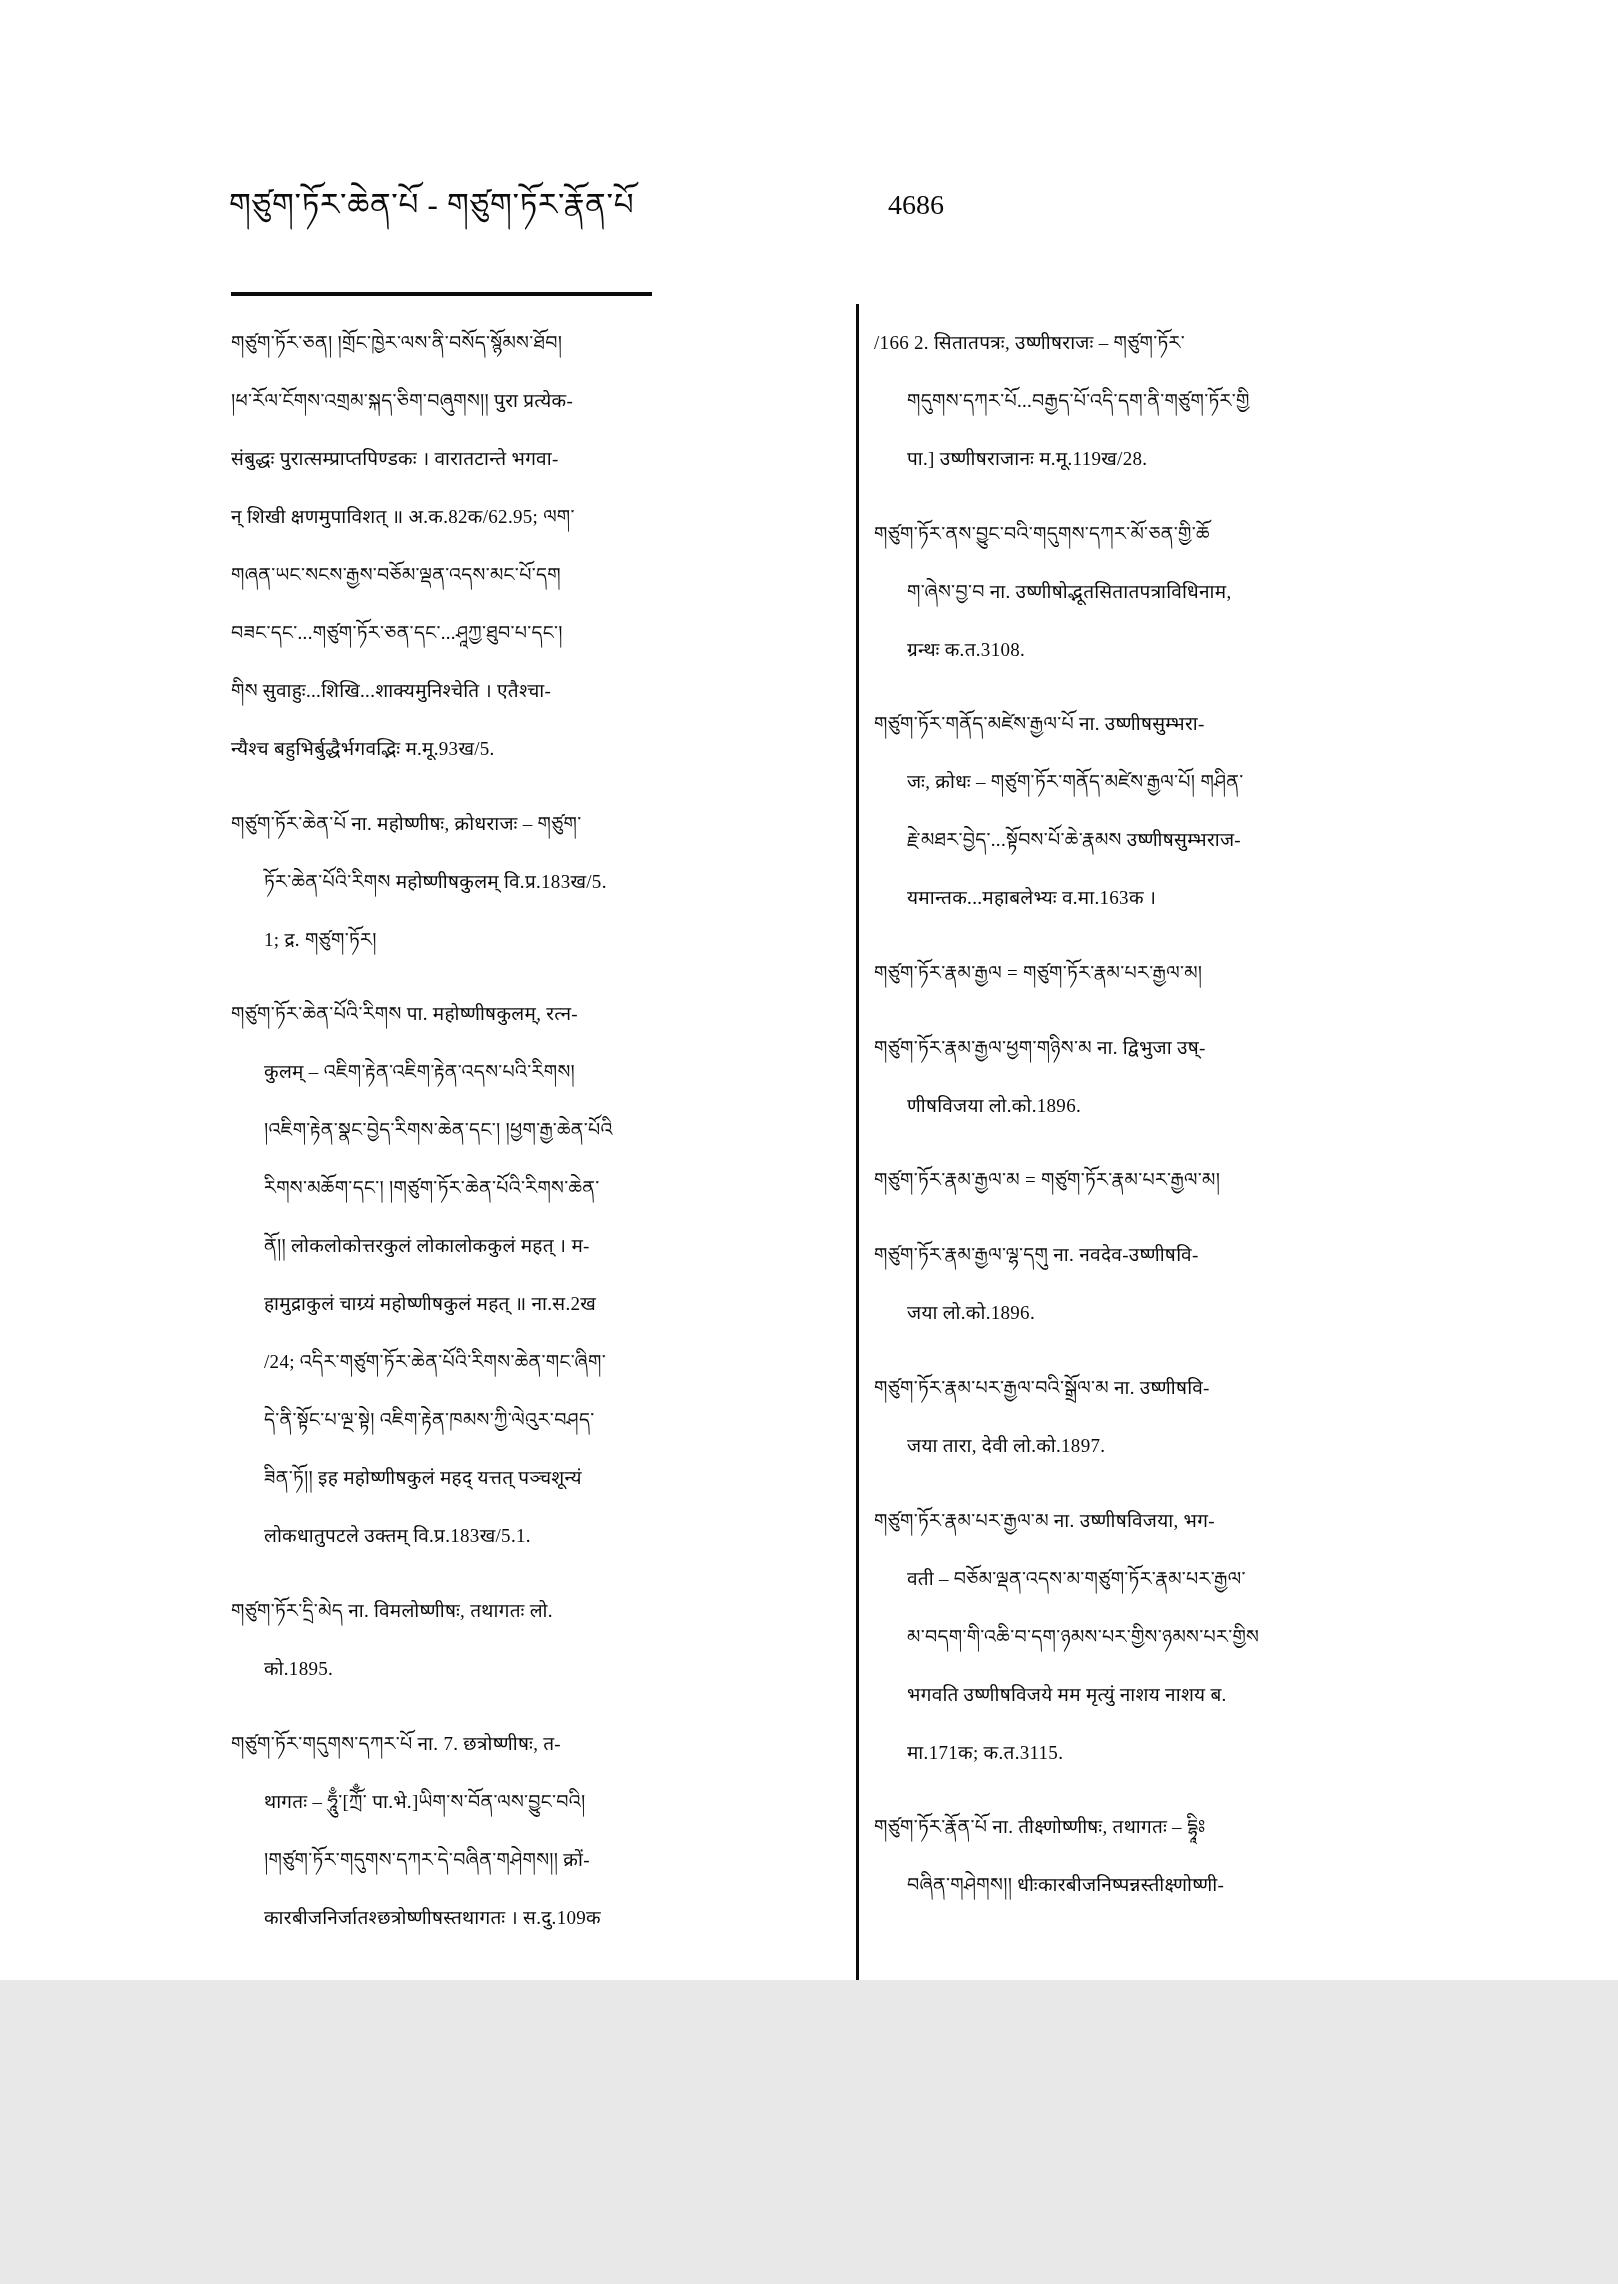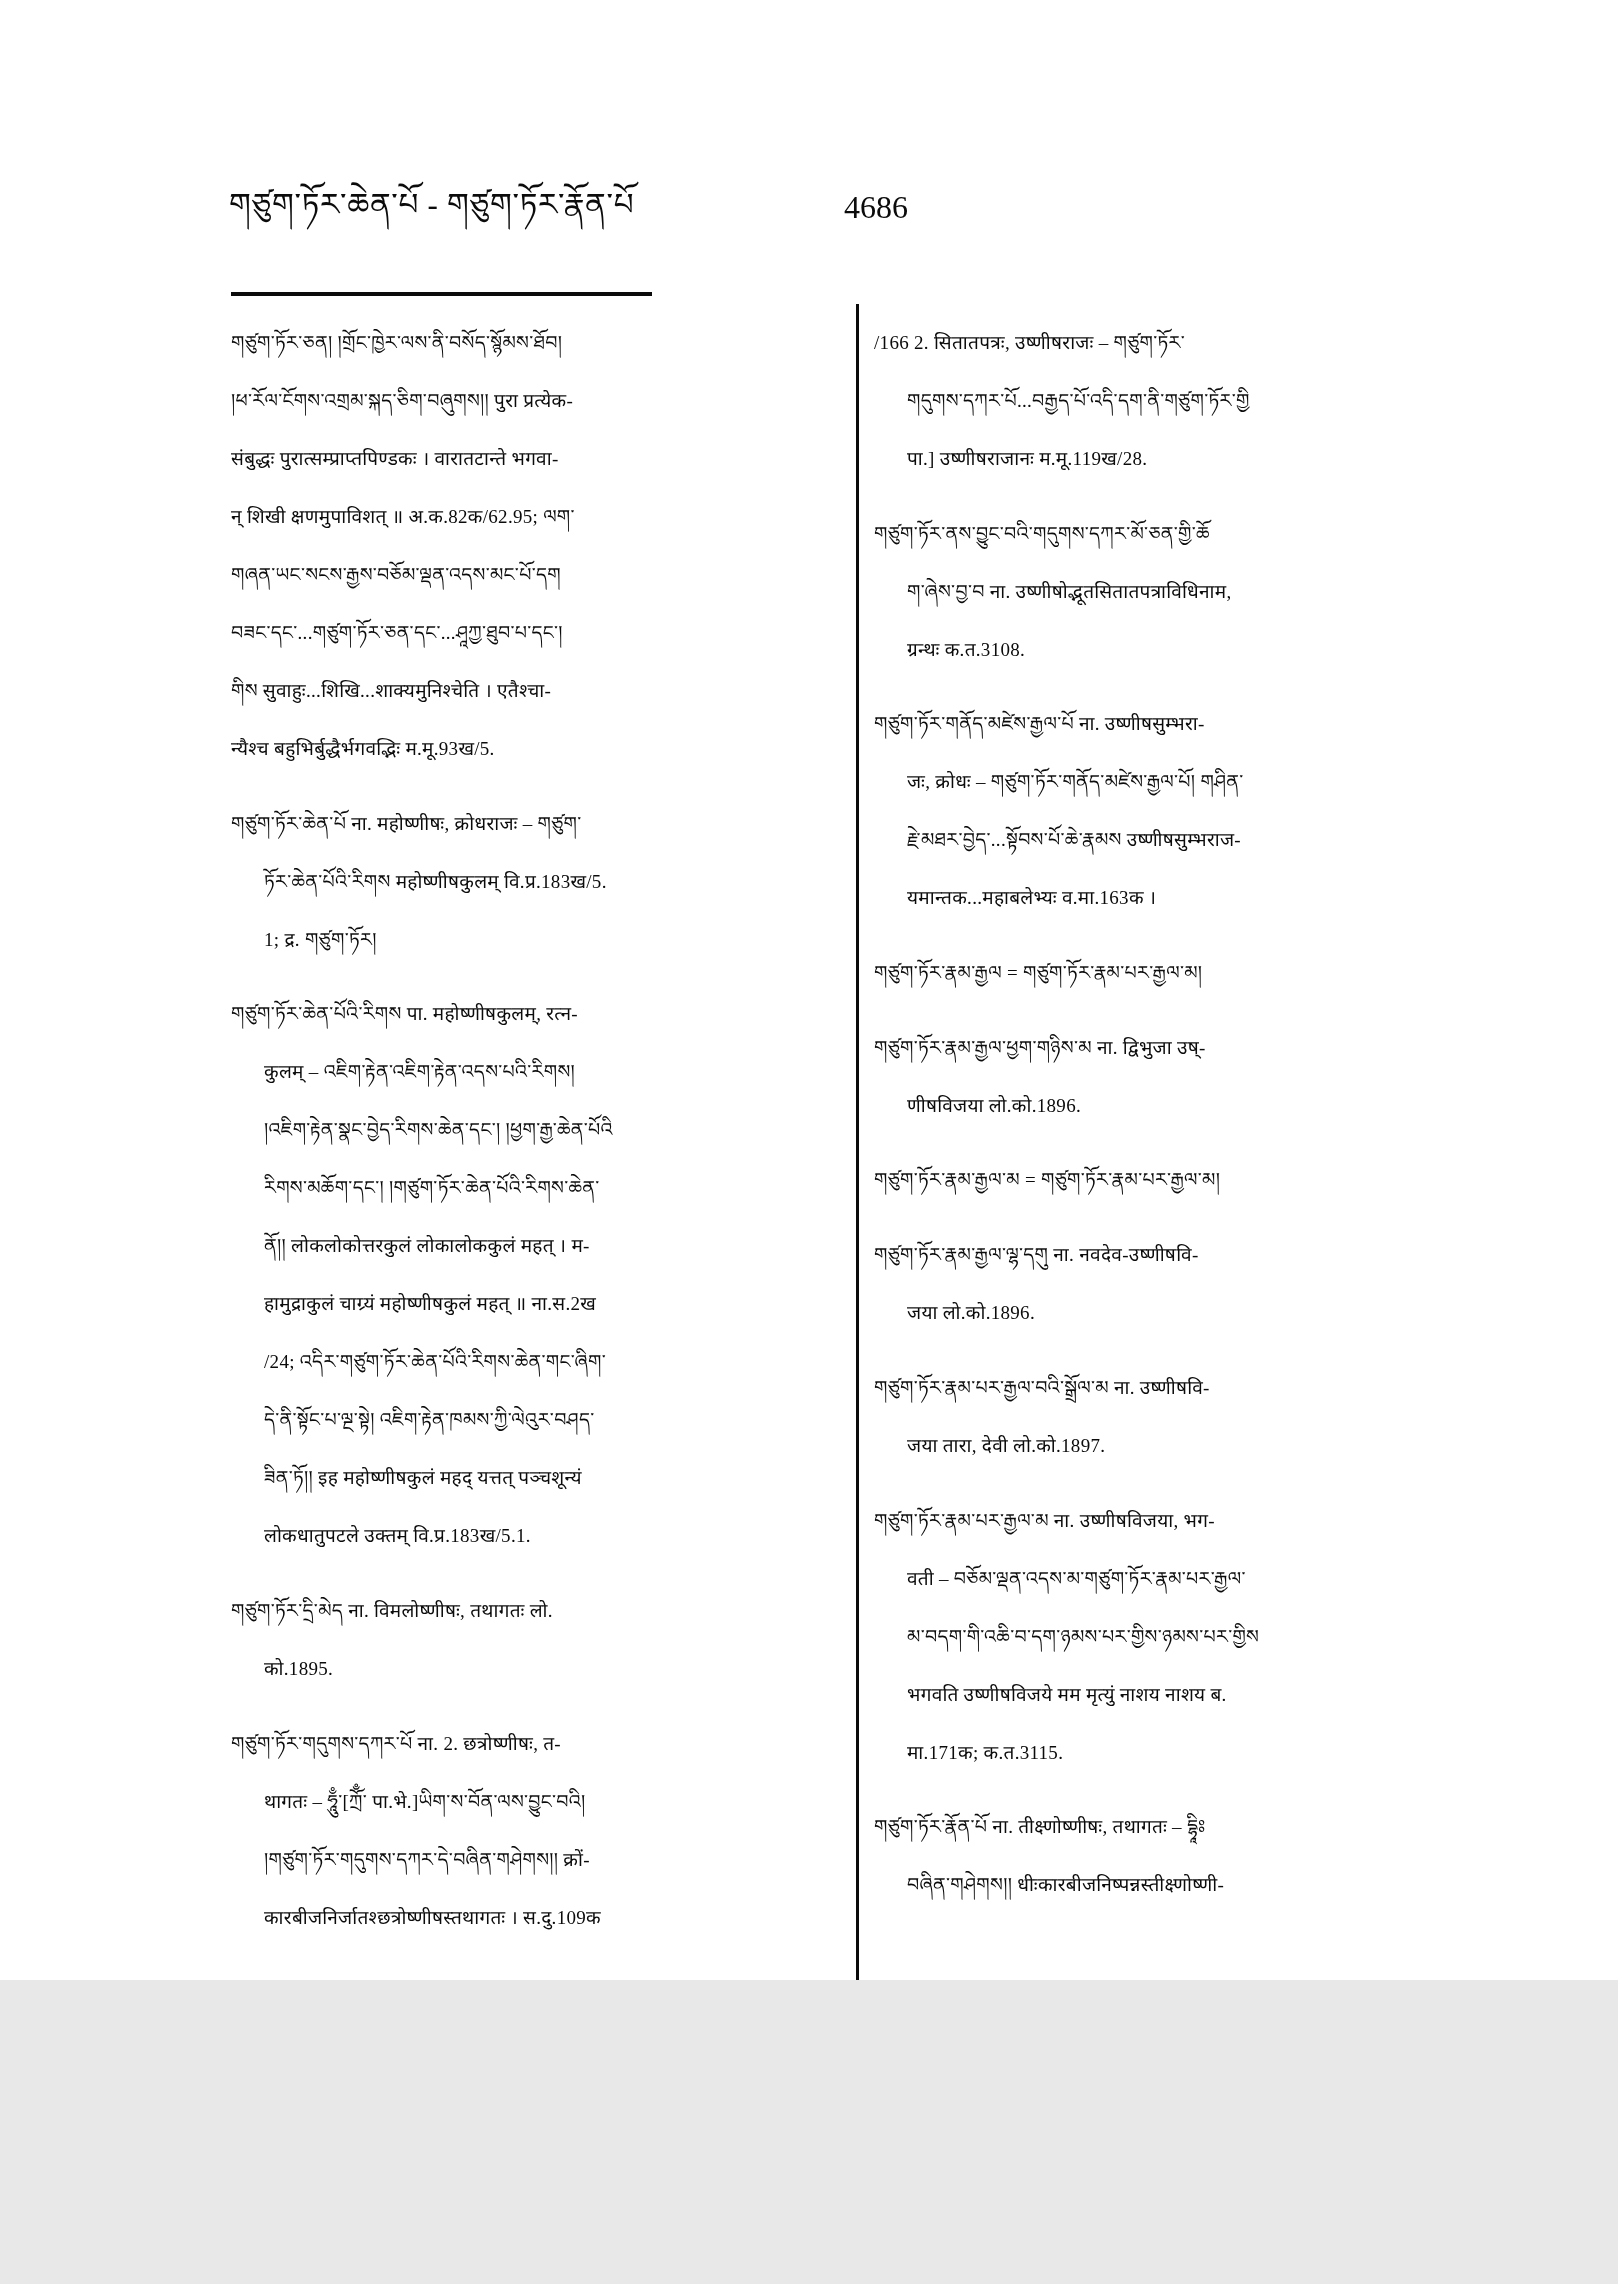--- a/index.html
+++ b/index.html
@@ -20,23 +20,23 @@
     position: absolute;
     left: 229px;
     top: 186px;
     font-size: 31px;
     line-height: 1.2;
     letter-spacing: 0.7px;
     white-space: nowrap;
   }
   .page-number {
     position: absolute;
-    left: 844px;
+    left: 888px;
     top: 189px;
-    font-size: 32px;
+    font-size: 28px;
     font-family: "Liberation Serif", serif;
   }
   .header-rule {
     position: absolute;
     left: 231px;
     top: 292px;
     width: 421px;
     height: 3.5px;
     background: #0b0b0b;
   }
@@ -100,21 +100,21 @@
       <div class="line">/24; འདིར་གཙུག་ཏོར་ཆེན་པོའི་རིགས་ཆེན་གང་ཞིག་</div>
       <div class="line">དེ་ནི་སྟོང་པ་ལྔ་སྟེ། འཇིག་རྟེན་ཁམས་ཀྱི་ལེའུར་བཤད་</div>
       <div class="line">ཟིན་ཏོ།། इह महोष्णीषकुलं महद् यत्तत् पञ्चशून्यं</div>
       <div class="line">लोकधातुपटले उक्तम् वि.प्र.183ख/5.1.</div>
     </div>
     <div class="entry hang">
       <div class="line">གཙུག་ཏོར་དྲི་མེད ना. विमलोष्णीषः, तथागतः लो.</div>
       <div class="line">को.1895.</div>
     </div>
     <div class="entry hang">
-      <div class="line">གཙུག་ཏོར་གདུགས་དཀར་པོ ना. 2. छत्रोष्णीषः, त-</div>
+      <div class="line">གཙུག་ཏོར་གདུགས་དཀར་པོ ना. 7. छत्रोष्णीषः, त-</div>
       <div class="line">थागतः – ཧཱུྃ་[ཀྲོྃ་ पा.भे.]ཡིག་ས་བོན་ལས་བྱུང་བའི།</div>
       <div class="line">།གཙུག་ཏོར་གདུགས་དཀར་དེ་བཞིན་གཤེགས།། क्रों-</div>
       <div class="line">कारबीजनिर्जातश्छत्रोष्णीषस्तथागतः । स.दु.109क</div>
     </div>
   </div>
 
   <div class="col col-right">
     <div class="entry hang">
       <div class="line">/166  2. सितातपत्रः, उष्णीषराजः – གཙུག་ཏོར་</div>
       <div class="line">གདུགས་དཀར་པོ...བརྒྱད་པོ་འདི་དག་ནི་གཙུག་ཏོར་གྱི</div>

